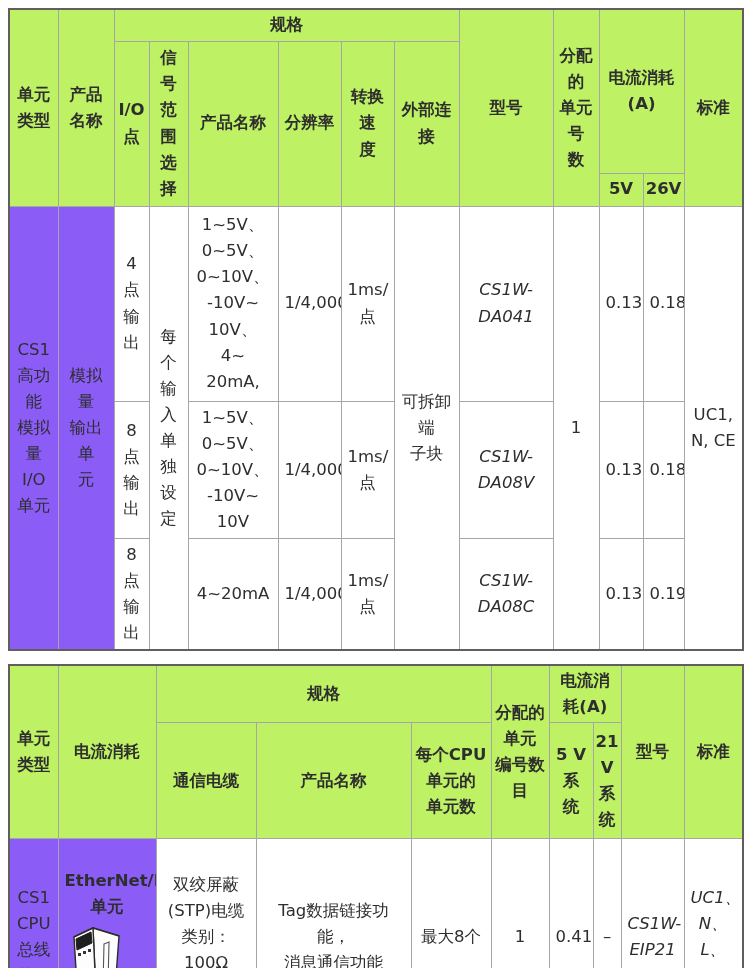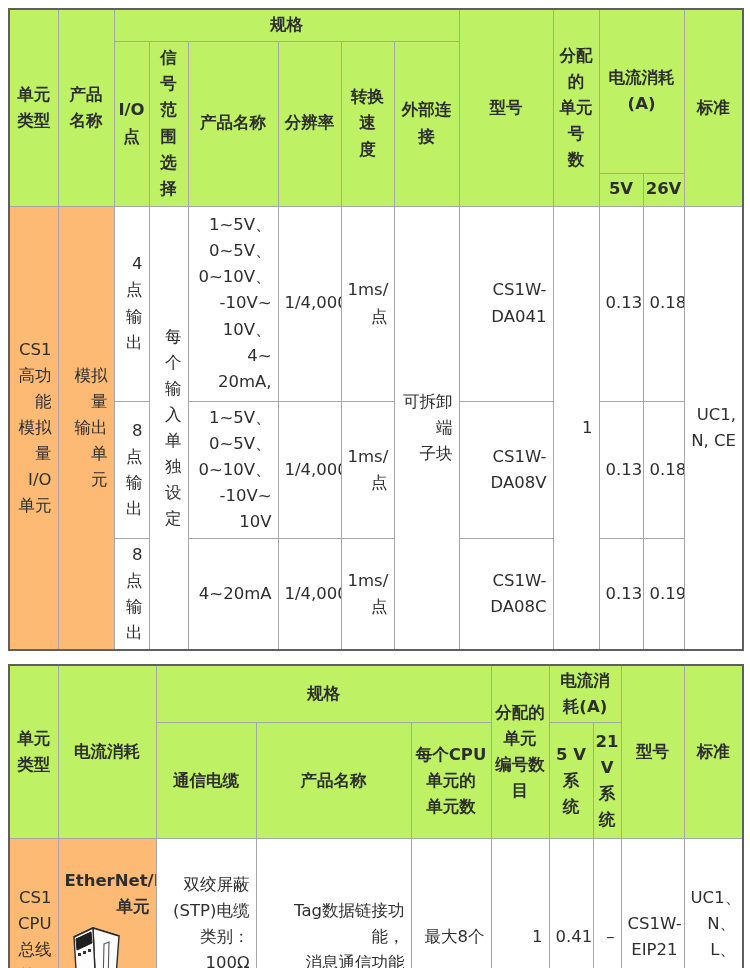--- a/index.html
+++ b/index.html
@@ -31,29 +31,29 @@
     vertical-align: middle;
     overflow: hidden;
   }
   table.spec-table th {
     background: #bef264;
     font-weight: bold;
     text-align: center;
     padding: 2px 2px;
   }
   table.spec-table td {
-    text-align: right;
+    text-align: center;
     padding: 3px 6px;
     font-weight: normal;
   }
   td.gray {
-    background: #fdba74;
+    background: #8b5cf6;
     font-weight: bold;
   }
-  td.bold { font-weight: bold; }
+  td.bold { font-weight: bold; font-style: italic; }
   td.center { text-align: center; }
   
   #t1 tr.hr1 { height: 32px; }
   #t1 tr.hr2 { height: 132px; }
   #t1 tr.hr3 { height: 33px; }
   #t1 tr.br1 { height: 195px; }
   #t1 tr.br2 { height: 130px; }
   #t1 tr.br3 { height: 105px; }
   
   #t2 { margin-top: 13px; }

